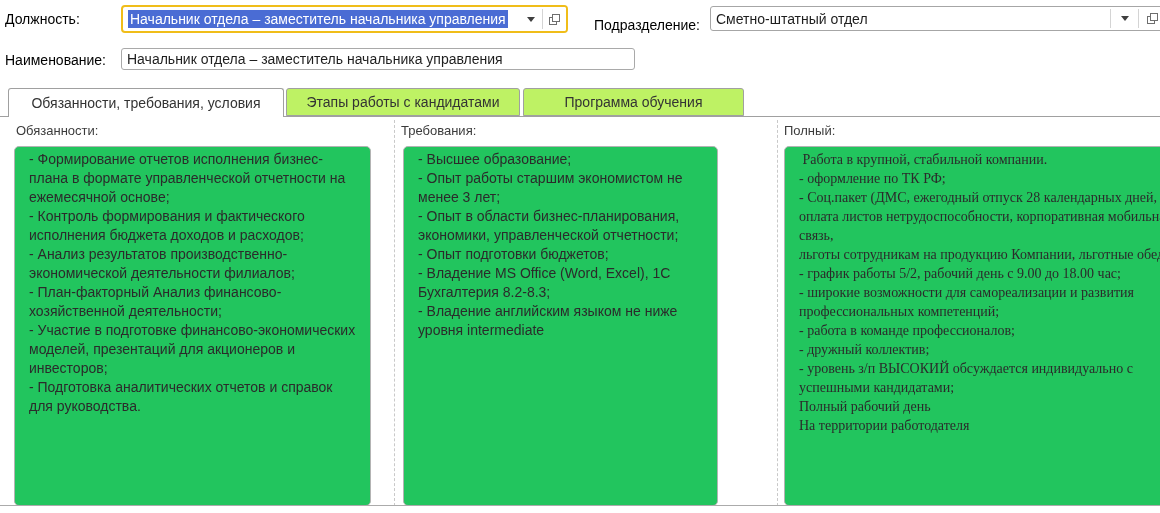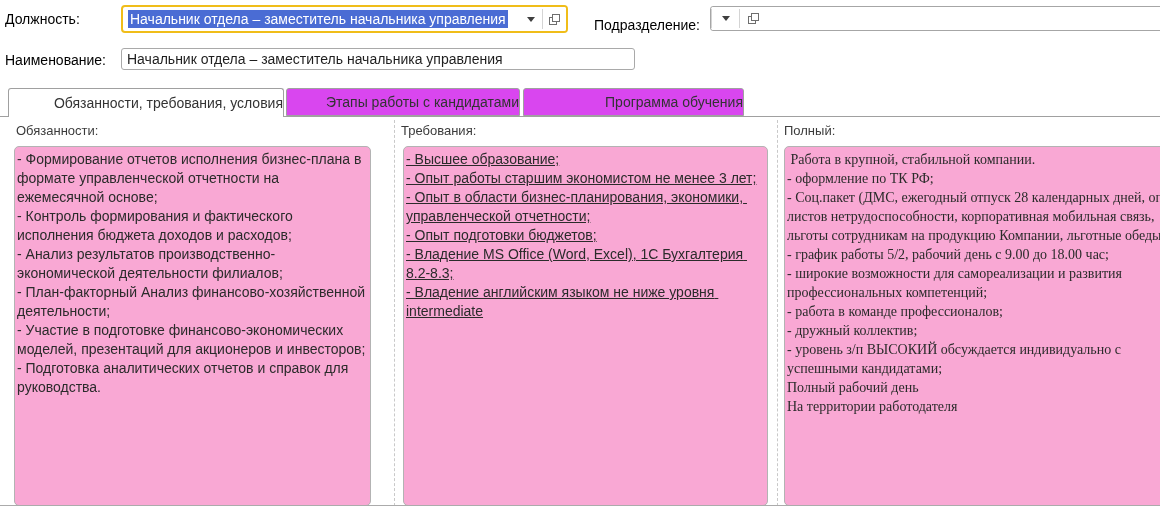--- a/index.html
+++ b/index.html
@@ -26,37 +26,37 @@
   .combo-btn { width:23px; display:flex; align-items:center; justify-content:center; background:#fff; flex:0 0 auto; }
   .vsep { width:1px; background:#d4d4d4; margin:2px 0; flex:0 0 auto; }
   .arrow-down { width:0; height:0; border-left:4px solid transparent; border-right:4px solid transparent; border-top:5px solid #3f3f3f; }
   .text-input {
     position:absolute; left:121px; top:48px; width:514px; height:22px;
     border:1px solid #a9a9a9; border-radius:3px; background:#fff;
     font-family:"Liberation Sans", sans-serif; font-size:14px; color:#1e1e1e; padding:0 5px;
   }
 
   
-  .tab { position:absolute; top:88px; display:flex; align-items:center; justify-content:flex-end;
+  .tab { position:absolute; top:88px; display:flex; align-items:center; justify-content:center;
          font-size:14px; color:#333; white-space:nowrap; }
   .tab-active {
     height:29px; background:#fff; border:1px solid #a0a0a0; border-bottom:none;
     border-radius:3px 3px 0 0; z-index:3;
   }
   .tab-inactive {
-    height:28px; background:#d946ef; border:1px solid #a0a0a0;
+    height:28px; background:#bef264; border:1px solid #a0a0a0;
     border-radius:3px 3px 0 0; z-index:2;
   }
   .tabs-baseline { position:absolute; left:0; top:116px; width:1160px; height:1px; background:#a0a0a0; z-index:1; }
 
   
   .col-label { position:absolute; top:123px; font-size:13px; color:#3b3b3b; }
   .textbox {
-    position:absolute; top:146px; height:360px; background:#f9a8d4;
-    border:1px solid #b3b3b3; border-radius:5px; padding:3px 2px;
+    position:absolute; top:146px; height:360px; background:#22c55e;
+    border:1px solid #b3b3b3; border-radius:5px; padding:3px 14px;
     font-size:14px; line-height:19px; color:#2b2b2b;
     white-space:pre-wrap; overflow:hidden; word-wrap:break-word;
   }
   .splitter { position:absolute; top:120px; height:386px; width:0; border-left:1px dashed #c9c9c9; }
   .bottom-line { position:absolute; left:0; top:505px; width:1160px; height:1px; background:#ababab; }
 </style>
 </head>
 <body>
 
 <span class="lbl" style="left:5px; top:11px;">Должность:</span>
@@ -73,20 +73,21 @@
     <svg width="13" height="13">
       <rect x="1.5" y="4.5" width="7" height="7" fill="none" stroke="#6e6e6e"></rect>
       <rect x="4.5" y="1.5" width="7" height="7" fill="#ffffff" stroke="#6e6e6e"></rect>
     </svg>
   </div>
 </div>
 
 <span class="lbl" style="left:594px; top:17px;">Подразделение:</span>
 
 <div class="abs combo combo-plain">
+  <div class="combo-value">Сметно-штатный отдел</div>
   <div class="vsep"></div>
   <div class="combo-btn" style="width:27px;">
     <span class="arrow-down"></span>
   </div>
   <div class="vsep"></div>
   <div class="combo-btn" style="width:26px;">
     <svg width="13" height="13">
       <rect x="1.5" y="4.5" width="7" height="7" fill="none" stroke="#6e6e6e"></rect>
       <rect x="4.5" y="1.5" width="7" height="7" fill="#ffffff" stroke="#6e6e6e"></rect>
     </svg>
@@ -111,21 +112,21 @@
 <span class="col-label" style="left:401px;">Требования:</span>
 <span class="col-label" style="left:784px;">Полный:</span>
 
 <div class="textbox" style="left:14px; width:357px;">- Формирование отчетов исполнения бизнес-плана в формате управленческой отчетности на ежемесячной основе;
 - Контроль формирования и фактического исполнения бюджета доходов и расходов;
 - Анализ результатов производственно-экономической деятельности филиалов;
 - План-факторный Анализ финансово-хозяйственной деятельности;
 - Участие в подготовке финансово-экономических моделей, презентаций для акционеров и инвесторов;
 - Подготовка аналитических отчетов и справок для руководства.</div>
 <div class="splitter" style="left:394px;"></div>
-<div class="textbox" style="left:403px; width:365px;text-decoration:underline;">- Высшее образование;
+<div class="textbox" style="left:403px; width:315px;">- Высшее образование;
 - Опыт работы старшим экономистом не менее 3 лет;
 - Опыт в области бизнес-планирования, экономики, управленческой отчетности;
 - Опыт подготовки бюджетов;
 - Владение MS Office (Word, Excel), 1С Бухгалтерия 8.2-8.3;
 - Владение английским языком не ниже уровня intermediate</div>
 <div class="splitter" style="left:777px;"></div>
 <div class="textbox" style="left:784px; width:414px;font-family:Liberation Serif, serif;"> Работа в крупной, стабильной компании.
 - оформление по ТК РФ;
 - Соц.пакет (ДМС, ежегодный отпуск 28 календарных дней, оплата листов нетрудоспособности, корпоративная мобильная связь,
 льготы сотрудникам на продукцию Компании, льготные обеды);

